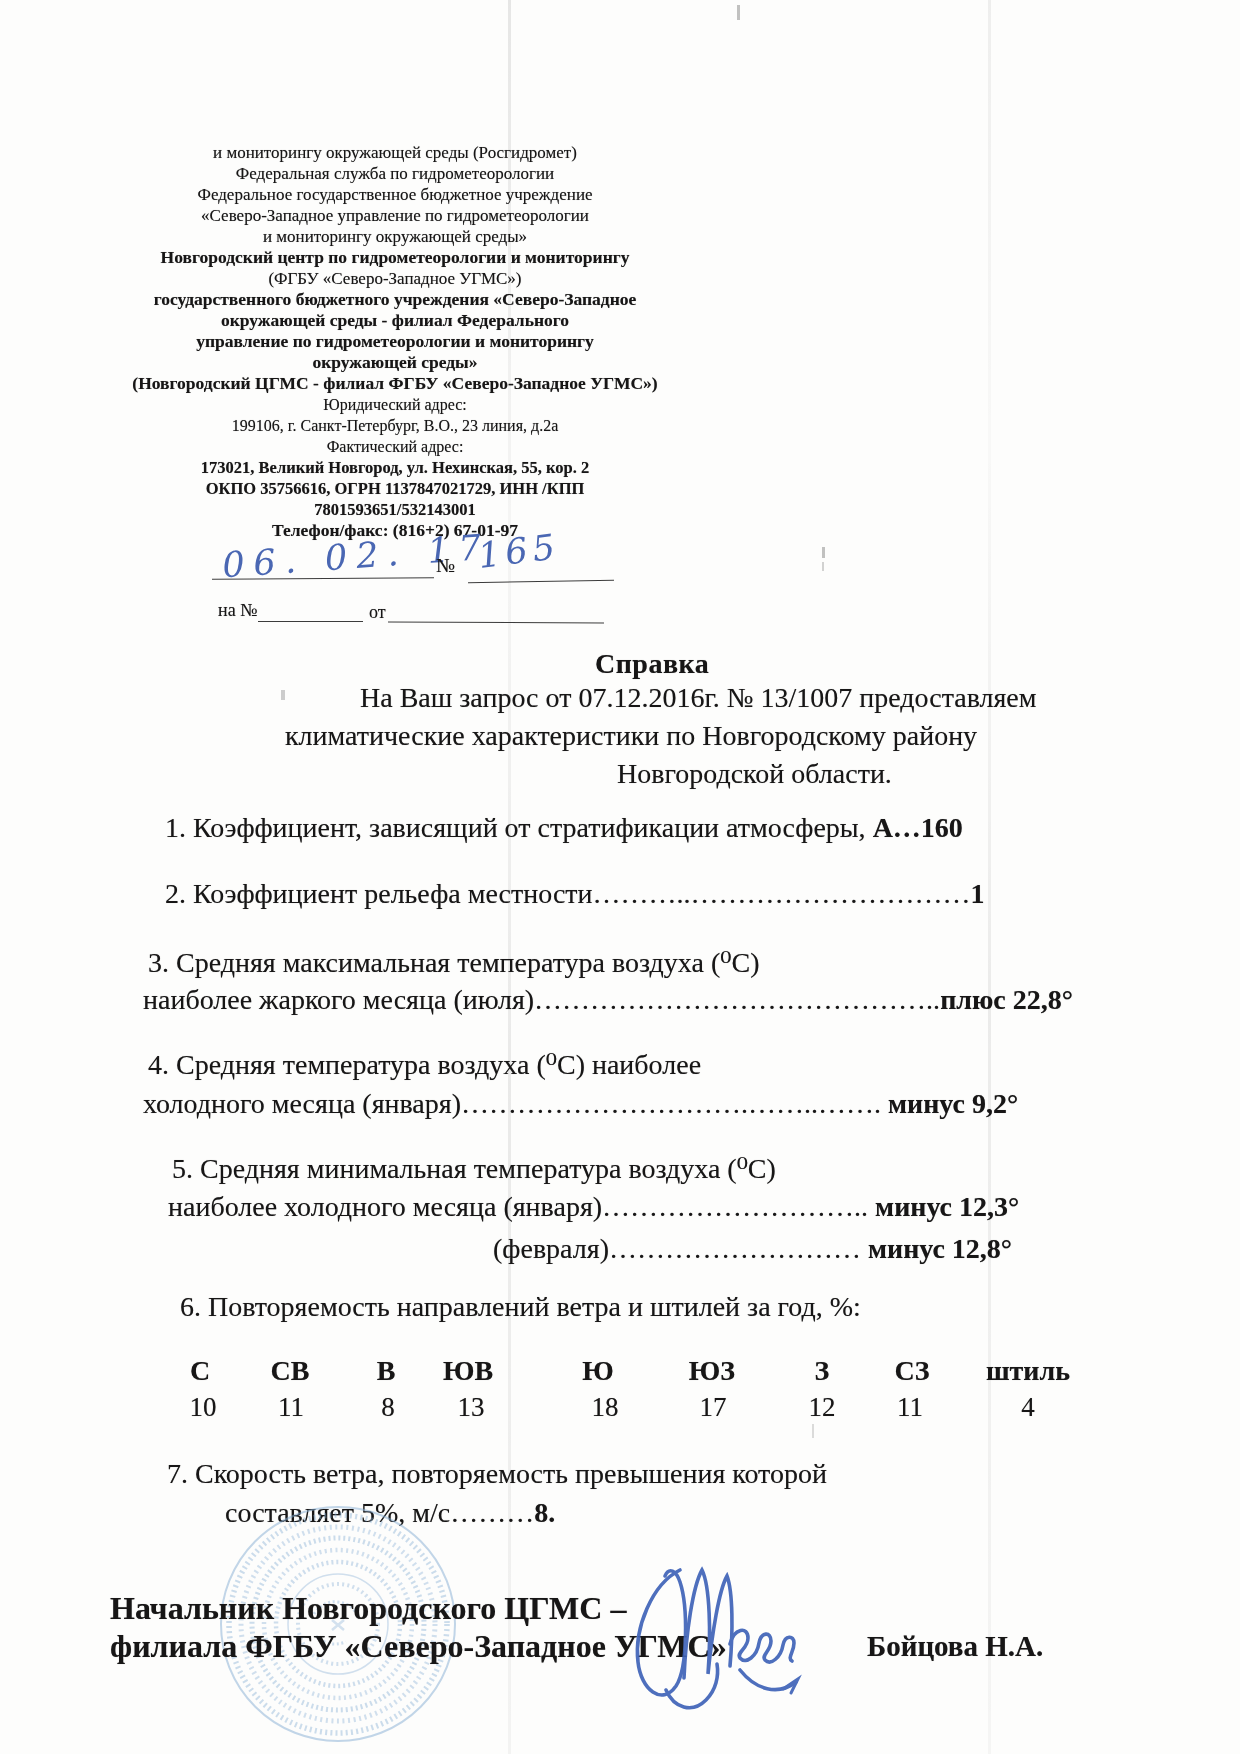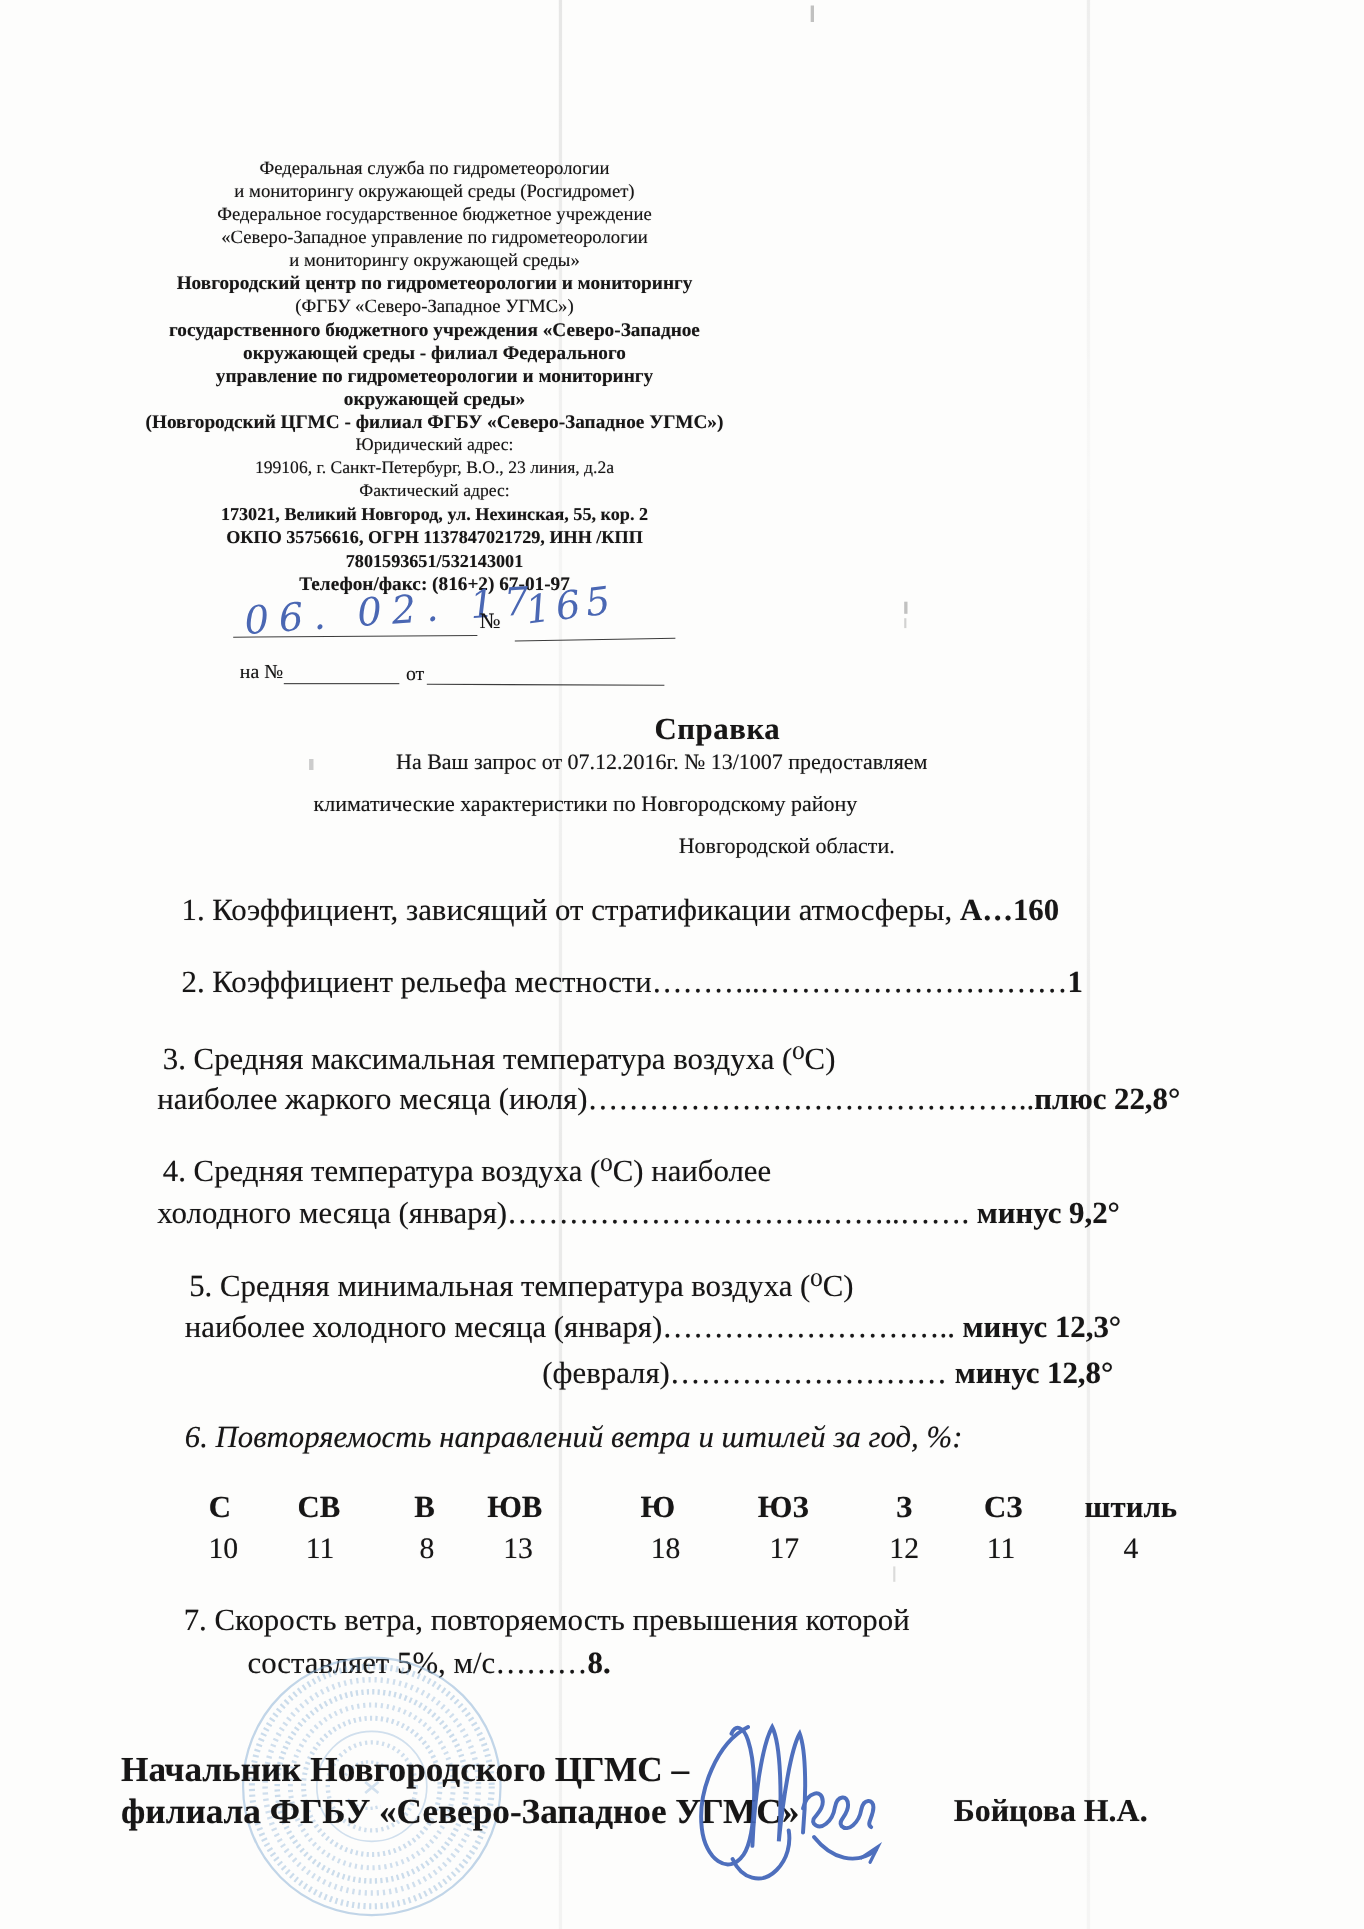--- a/index.html
+++ b/index.html
@@ -24,21 +24,21 @@
   .lh.bsm{font-weight:bold;font-size:16.5px;}
   .lh.bph{font-weight:bold;font-size:17.5px;}
   
   .hw{font-family:"DejaVu Serif",serif;font-style:italic;color:#4a67b3;text-shadow:none;}
   .hw.date{left:222px;top:536px;font-size:35px;letter-spacing:9px;transform:rotate(-4deg);}
   .hw.num{left:478px;top:531px;font-size:35px;letter-spacing:5px;transform:rotate(-7deg);}
   .uline{position:absolute;height:0;border-top:1.6px solid #3c3c3c;}
   .lbl{font-size:19px;}
   
   .title{left:595px;top:648px;font-size:28px;font-weight:bold;letter-spacing:.5px;}
-  .intro{font-size:20px;}
+  .intro{font-size:28px;}
   
   .item{font-size:28px;}
   .item b,.val{font-weight:bold;}
   
   .wh{position:absolute;top:1355px;transform:translateX(-50%);font-size:28px;font-weight:bold;}
   .wv{position:absolute;top:1392px;transform:translateX(-50%);font-size:27px;}
   
   .sig{font-size:32px;font-weight:bold;}
   .name{font-size:29px;font-weight:bold;}
   .stamp-svg{position:absolute;left:214px;top:1496px;filter:blur(.55px);}
@@ -51,22 +51,22 @@
 
   <div class="fold f1"></div>
   <div class="fold f2"></div>
   <div class="artifact" style="left:737px;top:5px;width:3px;height:15px;"></div>
   <div class="artifact" style="left:822px;top:547px;width:3px;height:11px;"></div>
   <div class="artifact" style="left:822px;top:562px;width:2px;height:9px;opacity:.7;"></div>
   <div class="artifact" style="left:812px;top:1424px;width:2px;height:14px;opacity:.55;"></div>
   <div class="artifact" style="left:281px;top:690px;width:4px;height:10px;opacity:.8;"></div>
 
   <div class="lh-wrap">
+    <div class="lh">и мониторингу окружающей среды (Росгидромет)</div>
     <div class="lh">Федеральная служба по гидрометеорологии</div>
-    <div class="lh">и мониторингу окружающей среды (Росгидромет)</div>
     <div class="lh">Федеральное государственное бюджетное учреждение</div>
     <div class="lh">«Северо-Западное управление по гидрометеорологии</div>
     <div class="lh">и мониторингу окружающей среды»</div>
     <div class="lh b">Новгородский центр по гидрометеорологии и мониторингу</div>
     <div class="lh">(ФГБУ «Северо-Западное УГМС»)</div>
     <div class="lh b">государственного бюджетного учреждения «Северо-Западное</div>
     <div class="lh b">окружающей среды - филиал Федерального</div>
     <div class="lh b">управление по гидрометеорологии и мониторингу</div>
     <div class="lh b">окружающей среды»</div>
     <div class="lh b">(Новгородский ЦГМС - филиал ФГБУ «Северо-Западное УГМС»)</div>
@@ -102,21 +102,21 @@
   <div class="abs item" style="left:148px;top:946px;">3. Средняя максимальная температура воздуха (⁰С)</div>
   <div class="abs item" style="left:143px;top:984px;"><span>наиболее жаркого месяца (июля)……………………………………..</span><span class="val">плюс 22,8°</span></div>
 
   <div class="abs item" style="left:148px;top:1048px;">4.  Средняя температура воздуха (⁰С) наиболее</div>
   <div class="abs item" style="left:143px;top:1088px;"><span>холодного месяца (января)………………………….……..……. </span><span class="val">минус 9,2°</span></div>
 
   <div class="abs item" style="left:172px;top:1152px;">5. Средняя минимальная температура воздуха (⁰С)</div>
   <div class="abs item" style="left:168px;top:1191px;"><span>наиболее холодного месяца (января)……………………….. </span><span class="val">минус 12,3°</span></div>
   <div class="abs item" style="left:493px;top:1233px;"><span>(февраля)……………………… </span><span class="val">минус 12,8°</span></div>
 
-  <div class="abs item" style="left:168px;top:1291px;font-style:italic;">6. Повторяемость направлений ветра и штилей за год, %:</div>
+  <div class="abs item" style="left:180px;top:1291px;">6. Повторяемость направлений ветра и штилей за год, %:</div>
 
   <div>
     <span class="wh" style="left:200px;">С</span>
     <span class="wh" style="left:290px;">СВ</span>
     <span class="wh" style="left:386px;">В</span>
     <span class="wh" style="left:468px;">ЮВ</span>
     <span class="wh" style="left:598px;">Ю</span>
     <span class="wh" style="left:712px;">ЮЗ</span>
     <span class="wh" style="left:822px;">З</span>
     <span class="wh" style="left:912px;">СЗ</span>

